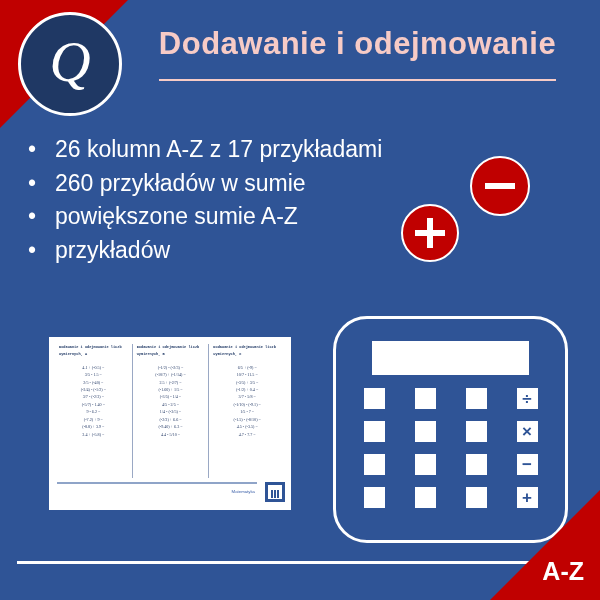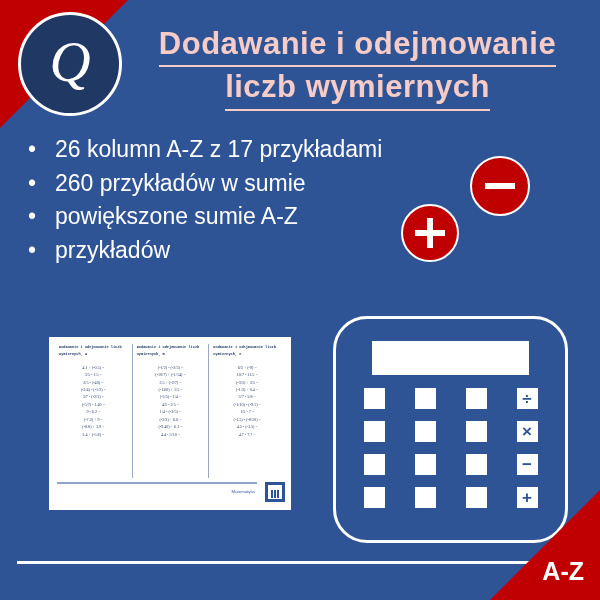--- a/index.html
+++ b/index.html
@@ -92,21 +92,21 @@
     text-align: center;
     color: #f7cbc6;
     font-size: 31px;
     font-weight: bold;
     line-height: 1.30;
     letter-spacing: 0.5px;
   }
   .title-line {
     display: inline-block;
     border-bottom: 2px solid #f7cbc6;
-    padding-bottom: 1px;
+    padding-bottom: 15px;
   }
 
   
   .bullets {
     position: absolute;
     left: 28px;
     top: 133px;
     width: 360px;
     color: #ffffff;
     font-size: 23px;
@@ -320,21 +320,20 @@
 
   <div class="corner-red-tl"></div>
   <div class="corner-white-tl"></div>
 
   <div class="logo-circle">
     <span class="logo-letter">Q</span>
   </div>
 
   <div class="title">
     <div><span class="title-line">Dodawanie i odejmowanie</span></div>
-    <div><span class="title-line">liczb wymiernych</span></div>
   </div>
 
   <div class="bullets">
     <div class="bullet-row">
       <span class="bullet-dot">•</span>
       <span class="bullet-text">26 kolumn A-Z z 17 przykładami</span>
     </div>
     <div class="bullet-row">
       <span class="bullet-dot">•</span>
       <span class="bullet-text">260 przykładów w sumie</span>

